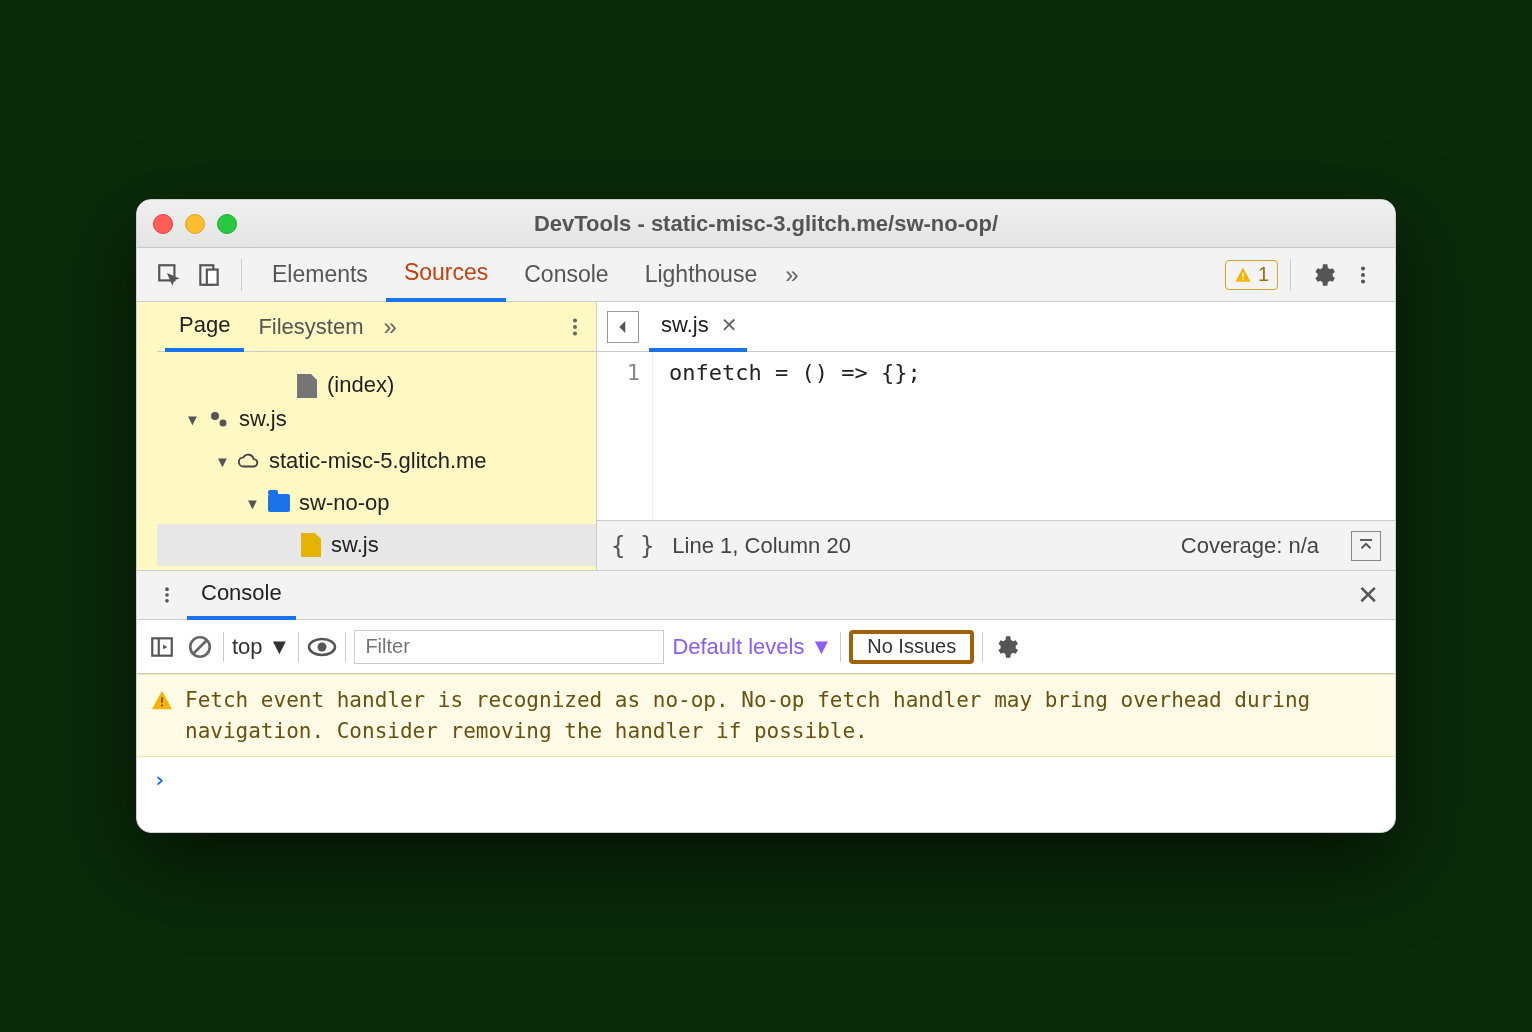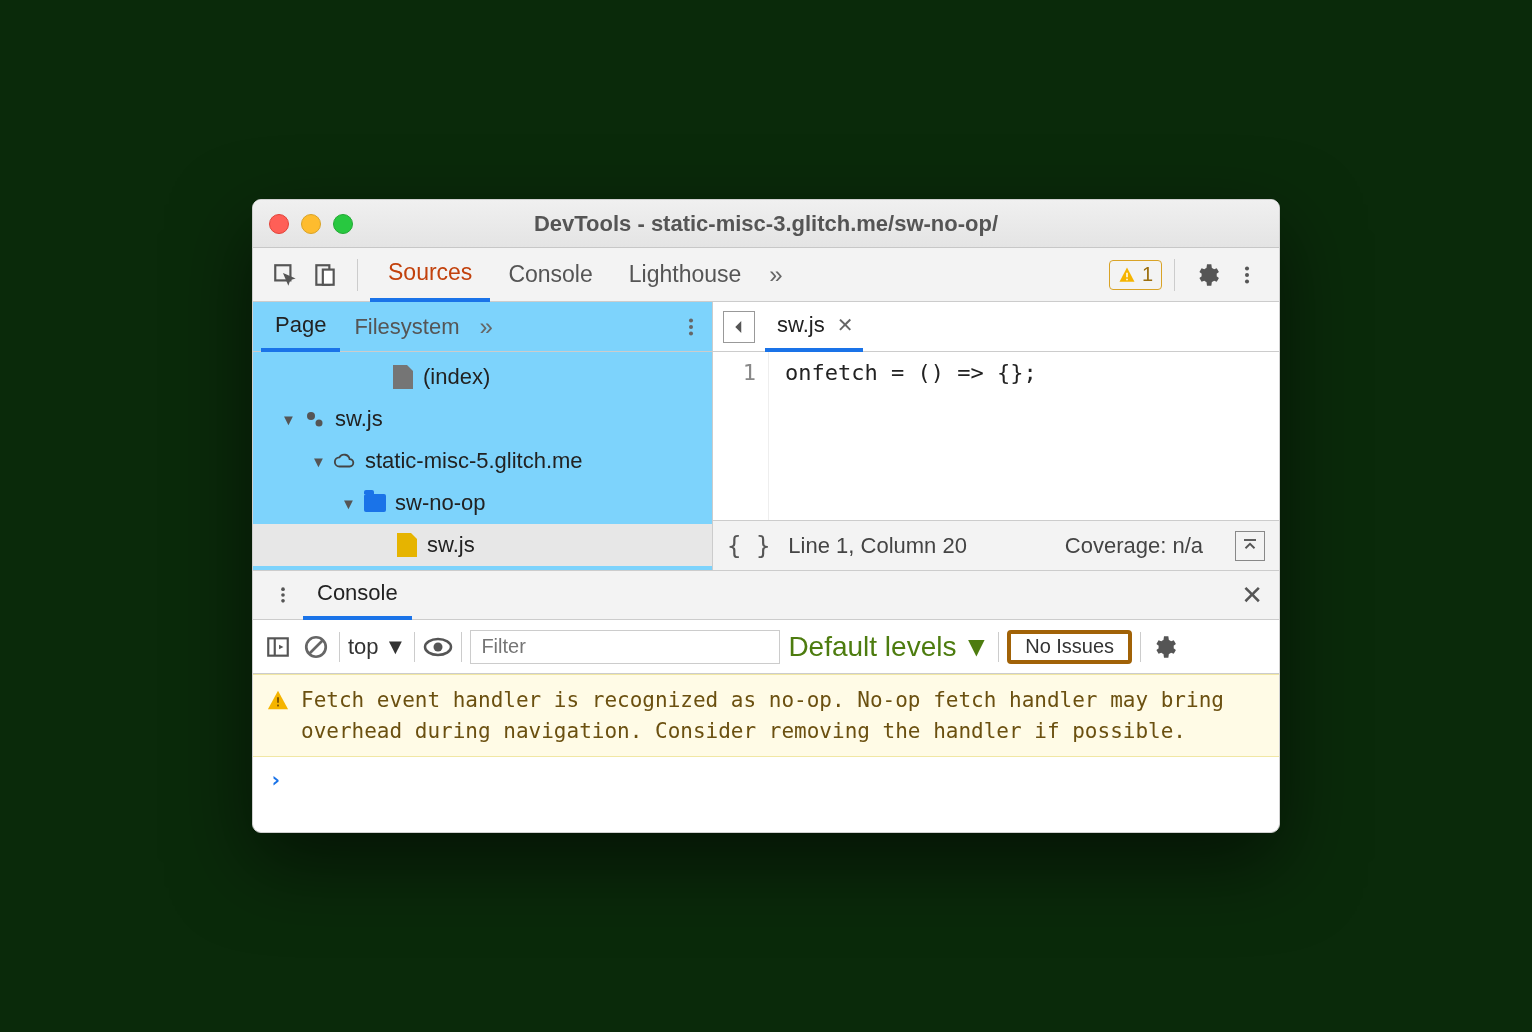--- a/index.html
+++ b/index.html
@@ -8,23 +8,23 @@
     width: 1532px;
     height: 1032px;
     font-family: -apple-system, "Helvetica Neue", Arial, sans-serif;
     font-size: 24px;
     color: #333;
     display: flex;
     align-items: center;
     justify-content: center;
   }
   .window {
-    width: 1028px;
+    width: 1260px;
     background: #fff;
-    border-radius: 9px;
+    border-radius: 15px;
     box-shadow: 0 30px 80px rgba(0,0,0,0.55);
     overflow: hidden;
     border: 1px solid #d0d0d0;
   }
   .titlebar {
     height: 48px;
     background: linear-gradient(#f0f0f0,#e4e4e4);
     border-bottom: 1px solid #c7c7c7;
     display: flex;
     align-items: center;
@@ -46,34 +46,34 @@
     gap: 0;
   }
   .tb-icon { width:28px; height:28px; display:flex; align-items:center; justify-content:center; color:#555; margin:0 6px; }
   .divider { width:1px; height:32px; background:#ccc; margin:0 12px; }
   .tab { padding: 0 18px; height:54px; display:flex; align-items:center; color:#555; cursor:pointer; font-size:23px;}
   .tab.active { color:#c2410c; font-weight:500; border-bottom:4px solid #1a73e8; height:54px; }
   .chevmore { margin-left:10px; color:#666; font-size:24px; }
   .warn-badge { margin-left:auto; display:flex; align-items:center; gap:6px; border:1px solid #d9a326; border-radius:4px; padding:0 8px; height:30px; color:#9c6f0e; font-size:20px; }
   .gear, .kebab { color:#555; }
   .main { display:flex; height: 268px; }
-  .leftpane { width: 460px; border-right:1px solid #ccc; display:flex; flex-direction:column; background:#7dd3fc;}
+  .leftpane { width: 460px; border-right:1px solid #ccc; display:flex; flex-direction:column; background:#fef9c3;padding-left:20px;}
   .pagetabs { height:50px; border-bottom:1px solid #ccc; display:flex; align-items:center; padding-left:8px; }
   .ptab { padding:0 14px; height:50px; display:flex; align-items:center; color:#555; font-size:22px; }
   .ptab.active { color:#222; border-bottom:4px solid #1a73e8; }
   .tree { flex:1; overflow:auto; font-size:22px; color:#222; padding-top:4px; font-family:-apple-system,"Helvetica Neue",Arial,sans-serif;}
   .node { display:flex; align-items:center; height:42px; padding-left:0; gap:8px; }
   .arrow { width:14px; display:inline-block; font-size:15px; color:#555;}
   .icon { width:24px; height:24px; display:flex; align-items:center; justify-content:center; }
   .node.selected { background:#e7e7e7; }
   .node.ind1 { padding-left:28px; }
   .node.ind2 { padding-left:58px; }
   .node.ind3 { padding-left:88px; }
   .node.ind4 { padding-left:120px; }
-  .node.file { padding-left:138px; }
+  .node.file { padding-left:138px;align-items:flex-end; }
   .rightpane { flex:1; display:flex; flex-direction:column; }
   .filetabs { height:50px; border-bottom:1px solid #ccc; display:flex; align-items:center; }
   .navbox { width:32px; height:32px; border:1px solid #999; margin:0 10px; display:flex; align-items:center; justify-content:center; color:#555;}
   .ftab { height:50px; display:flex; align-items:center; padding:0 6px 0 12px; border-bottom:4px solid #1a73e8; color:#222; font-size:22px; gap:8px;}
   .ftab .close { color:#666; font-size:20px; padding:0 4px;}
   .editor { flex:1; display:flex; font-family:"SF Mono",Menlo,monospace; font-size:22px; }
   .gutter { width:56px; border-right:1px solid #eee; text-align:right; padding:8px 12px 0 0; color:#888; }
   .code { padding:8px 0 0 16px; color:#222; }
   .statusbar { height:50px; border-top:1px solid #ccc; background:#f3f3f3; display:flex; align-items:center; padding:0 14px; font-size:22px; color:#444; gap:18px;}
   .prettybtn { font-family:monospace; color:#555; font-size:24px; }
@@ -81,21 +81,21 @@
   .stackbox { border:1px solid #888; width:30px; height:30px; display:flex;align-items:center;justify-content:center; margin-left:14px;}
   .drawerhdr { height:50px; border-top:1px solid #ccc; border-bottom:1px solid #ccc; background:#f3f3f3; display:flex; align-items:center; padding:0 10px; }
   .dkebab { color:#555; margin:0 10px;}
   .dtab { height:50px; display:flex; align-items:center; padding:0 14px; border-bottom:4px solid #1a73e8; font-size:22px; color:#222;}
   .dclose { margin-left:auto; color:#555; font-size:26px; padding:0 6px;}
   .consolebar { height:54px; border-bottom:1px solid #ccc; display:flex; align-items:center; padding:0 10px; gap:8px; background:#fff;}
   .cb-icon { color:#666; width:30px;height:30px;display:flex;align-items:center;justify-content:center; }
   .cb-div { width:1px; height:30px; background:#ccc; }
   .contextsel { color:#333; font-size:22px; display:flex; align-items:center; gap:6px;}
   .filterbox { border:1px solid #ccc; height:34px; padding:0 10px; font-size:20px; width:310px; background:#fff; color:#333;}
-  .levelsel { color:#4d7c0f; font-size:28px; display:flex; align-items:center; gap:6px;}
+  .levelsel { color:#8b5cf6; font-size:22px; display:flex; align-items:center; gap:6px;}
   .issuesbtn { border:4px solid #a16207; border-radius:4px; height:34px; padding:0 14px; font-size:20px; color:#333; background:#fff; display:flex; align-items:center;}
   .warnmsg { background:#fffbe6; border-top:1px solid #f1e7a4; border-bottom:1px solid #f1e7a4; padding:10px 14px; display:flex; gap:12px; font-family:"SF Mono",Menlo,monospace; font-size:21px; color:#6b5010; line-height:1.45;}
   .warn-ic { width:22px;height:22px; flex-shrink:0; margin-top:4px;}
   .prompt { padding:10px 16px; color:#1a73e8; font-family:monospace; font-size:22px; font-weight:600;}
   .fileic-doc { width:20px;height:24px;background:#757575;clip-path:polygon(0 0,70% 0,100% 25%,100% 100%,0 100%);}
   .fileic-js { width:20px;height:24px;background:#e6b400;clip-path:polygon(0 0,70% 0,100% 25%,100% 100%,0 100%);}
   .foldic { width:22px;height:18px;background:#1a73e8;border-radius:2px; position:relative;}
   .foldic::before{content:"";position:absolute;top:-4px;left:0;width:10px;height:4px;background:#1a73e8;border-radius:2px 2px 0 0;}
   svg { display:block; }
 </style>
@@ -120,20 +120,21 @@
           <path d="M12 12l7 3-3 1-1 3-3-7z" fill="#555"></path>
         </svg>
     </div>
     <div class="tb-icon">
       <svg width="26" height="26" viewBox="0 0 24 24" fill="none" stroke="#555" stroke-width="2">
           <rect x="4" y="3" width="12" height="18"></rect>
           <rect x="10" y="7" width="10" height="14" fill="#fff" stroke="#555"></rect>
         </svg>
     </div>
     <div class="divider"></div>
+    <div class="tab">Elements</div>
     <div class="tab active">Sources</div>
     <div class="tab">Console</div>
     <div class="tab">Lighthouse</div>
     <div class="chevmore">»</div>
     <div class="warn-badge">
       <svg width="18" height="18" viewBox="0 0 24 24">
           <path d="M12 2L2 21h20L12 2z" fill="#f5b400"></path>
           <rect x="11" y="9" width="2" height="6" fill="#fff"></rect>
           <rect x="11" y="17" width="2" height="2" fill="#fff"></rect>
         </svg>

